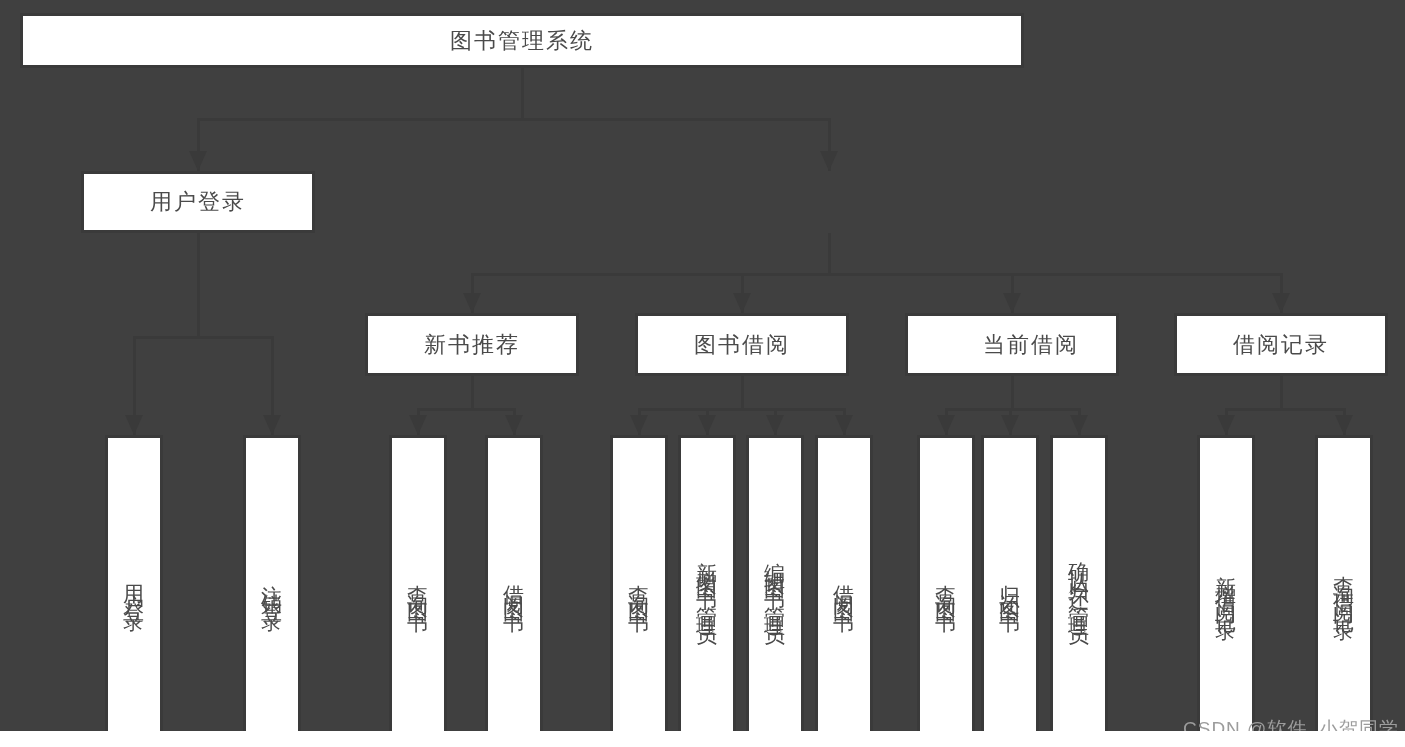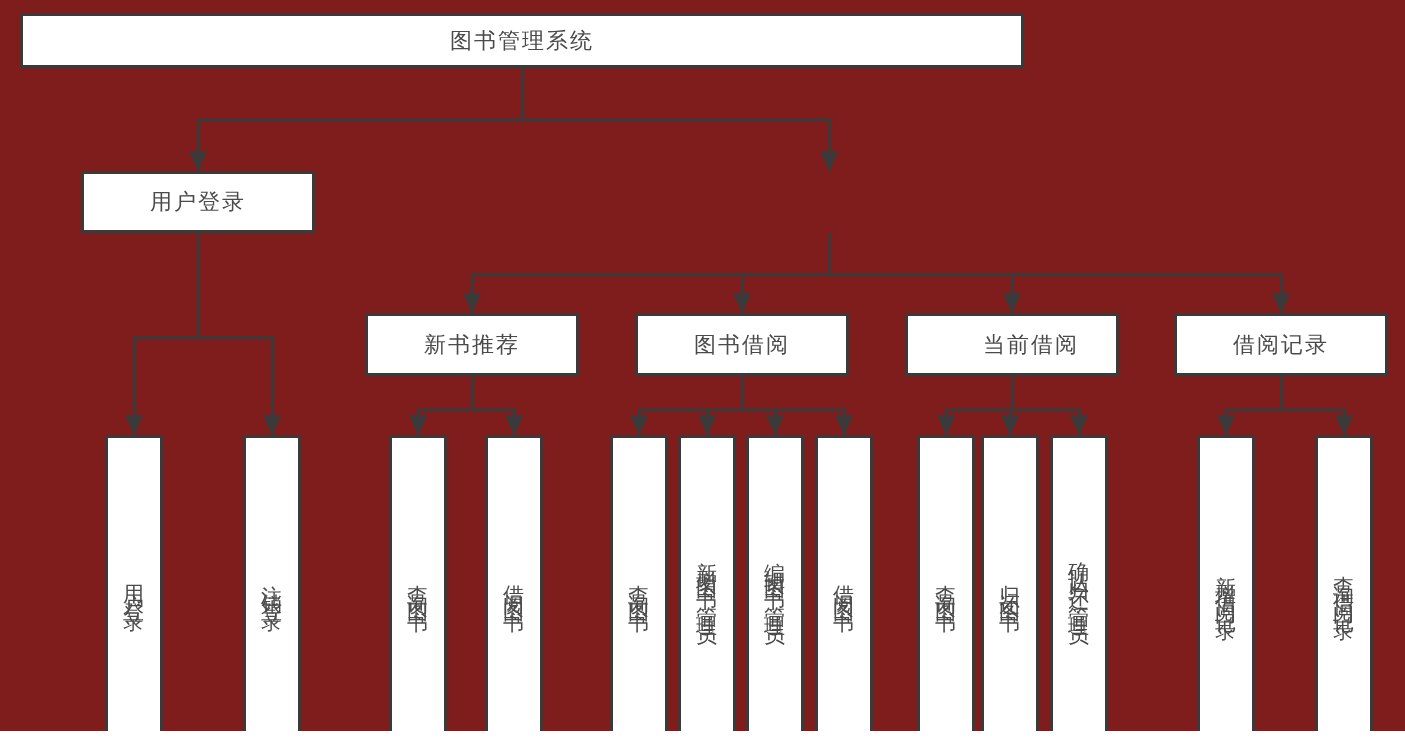--- a/index.html
+++ b/index.html
@@ -1,17 +1,17 @@
 <!DOCTYPE html>
 <html><head>
 <meta charset="utf-8">
 <style>
   html,body{margin:0;padding:0;background:#ffffff;}
   .stage{
-    position:relative;width:1405px;height:731px;background:#7f1d1d;
+    position:relative;width:1405px;height:731px;background:#404040;
     font-family:"Liberation Sans","DejaVu Sans",sans-serif;
     color:#4a4a4a;overflow:hidden;
   }
   
   .box{
     position:absolute;background:#ffffff;border:3px solid #3a3a3a;
     box-sizing:border-box;display:flex;align-items:center;justify-content:center;
     z-index:2;
   }
   .hbox span{font-size:22px;letter-spacing:2px;white-space:nowrap;}
@@ -196,14 +196,15 @@
   <div class="arrow farrow" id="a-f4"></div>
   <div class="arrow farrow" id="a-f5"></div>
   <div class="arrow farrow" id="a-f6"></div>
   <div class="arrow farrow" id="a-f7"></div>
   <div class="arrow farrow" id="a-f8"></div>
   <div class="arrow farrow" id="a-f9"></div>
   <div class="arrow farrow" id="a-f10"></div>
   <div class="arrow farrow" id="a-f11"></div>
   <div class="arrow farrow" id="a-f12"></div>
 
+  <div class="watermark">CSDN @软件_小贺同学</div>
 
 </div>
 
 </body></html>

